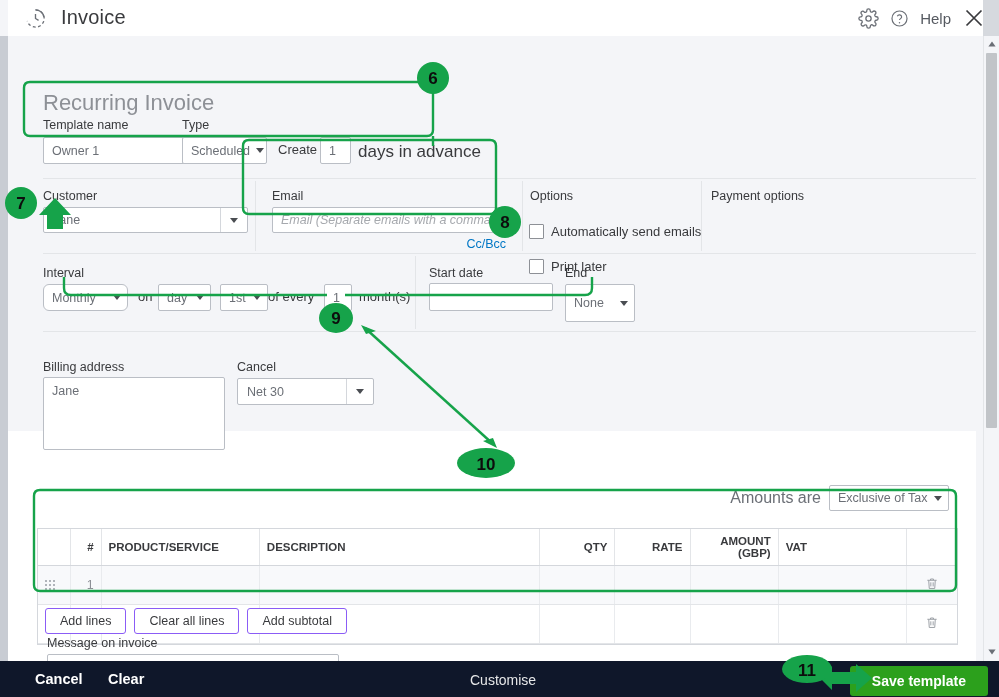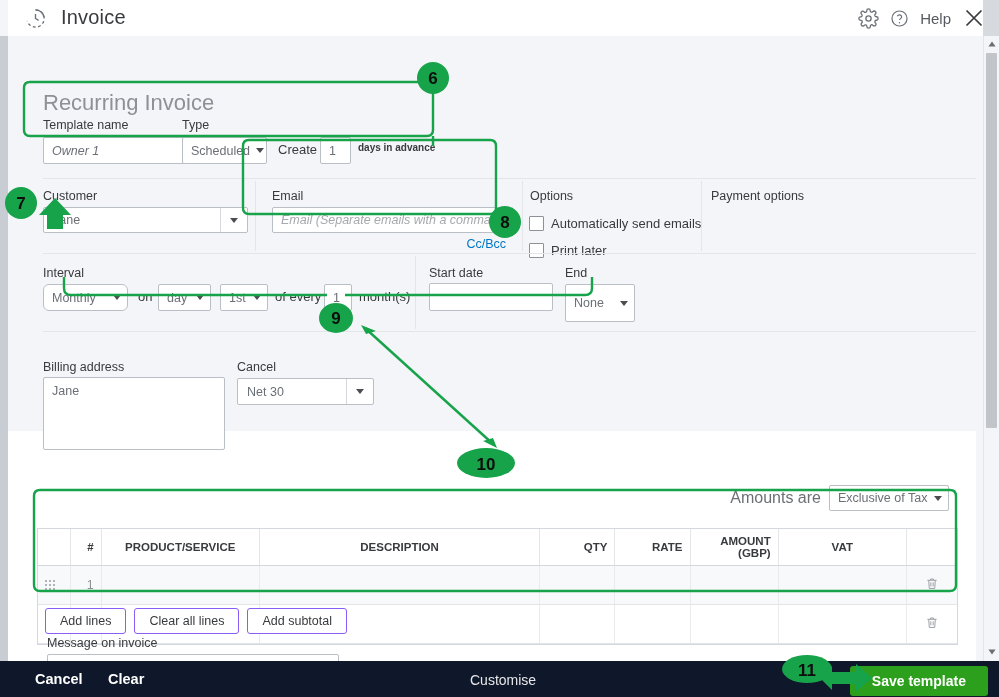--- a/index.html
+++ b/index.html
@@ -52,32 +52,32 @@
   
   #row-div1{left:24px;top:140px;width:933px;}
   #row-div2{left:24px;top:215px;width:933px;}
   #row-div3{left:24px;top:293px;width:933px;}
   #vdiv1{left:236px;top:143px;height:70px;}
   #vdiv2{left:503px;top:143px;height:70px;}
   #vdiv3{left:682px;top:143px;height:70px;}
   #vdiv4{left:396px;top:218px;height:73px;}
 
   .chk{width:13px;height:13px;border:1px solid #8d9096;background:#fff;border-radius:1px;display:inline-block;}
-  .ckrow{display:flex;align-items:center;gap:7px;margin-top:12px;}
+  .ckrow{display:flex;align-items:center;gap:7px;margin-top:20px;}
   .ckrow span.t{font-size:13px;color:#393a3d;}
 
   
   #amounts-are{position:absolute;right:50px;top:449px;display:flex;align-items:center;gap:8px;}
   #amounts-are .lb{font-size:16px;color:#6b6f76;}
 
   
   #litbl{position:absolute;left:29px;top:492px;width:919px;background:#fff;border:1px solid #d4d7dc;border-collapse:collapse;}
   table.li{border-collapse:collapse;width:919px;table-layout:fixed;}
   table.li th{
-    font-size:11.5px;font-weight:700;color:#393a3d;text-align:center;
+    font-size:11.5px;font-weight:700;color:#393a3d;text-align:left;
     padding:6px 7px;border-right:1px solid #e3e5e8;border-bottom:1px solid #d4d7dc;
     background:#fff;height:14px;
   }
   table.li th.num{text-align:right;}
   table.li td{
     border-right:1px solid #e9ebee;border-bottom:1px solid #e3e5e8;height:38px;
     font-size:12.5px;color:#8d9096;padding:0 7px;
   }
   tr.alt td{background:#f8f9fb;}
   .grip{display:grid;grid-template-columns:repeat(3,2px);grid-template-rows:repeat(3,2px);gap:2px;}
@@ -157,33 +157,33 @@
 
   <div id="formarea">
     <div id="whitebase"></div>
 
     <div id="panel">
       <div class="sect-title">Recurring Invoice</div>
 
       <div style="position:absolute;left:24px;top:80px;">
         <div class="lbl">Template name</div>
       </div>
-      <div class="fld" style="position:absolute;left:24px;top:99px;width:152px;height:27px;font-style:italic;">Owner 1</div>
+      <div class="fld" style="position:absolute;left:24px;top:99px;width:152px;height:27px;">Owner 1</div>
 
       <div style="position:absolute;left:163px;top:80px;text-align:center;">
         <div class="lbl">Type</div>
       </div>
       <div class="sel" style="position:absolute;left:163px;top:99px;width:85px;height:27px;">
         <span>Scheduled</span>
         <span class="caret"></span>
       </div>
 
       <div style="position:absolute;left:259px;top:104px;font-size:13px;color:#393a3d;">Create</div>
       <div class="fld" style="position:absolute;left:301px;top:99px;width:31px;height:27px;">1</div>
-      <div style="position:absolute;left:339px;top:104px;font-size:10px;color:#393a3d;font-weight:bold;">days in advance</div>
+      <div style="position:absolute;left:339px;top:104px;font-size:17px;color:#393a3d;">days in advance</div>
 
       <div class="hr" id="row-div1"></div>
 
       <div class="lbl" style="position:absolute;left:24px;top:151px;">Customer</div>
       <div class="sel-split" style="position:absolute;left:24px;top:169px;width:205px;height:26px;">
         <span class="val">Jane</span>
         <span class="btn">
             <i class="caret" style="margin:0;"></i>
           </span>
       </div>
@@ -218,21 +218,21 @@
       </div>
       <div style="position:absolute;left:119px;top:251px;font-size:13px;color:#393a3d;">on</div>
       <div class="sel" style="position:absolute;left:139px;top:246px;width:53px;height:27px;">
         <span>day</span>
         <span class="caret"></span>
       </div>
       <div class="sel" style="position:absolute;left:201px;top:246px;width:48px;height:27px;">
         <span>1st</span>
         <span class="caret"></span>
       </div>
-      <div style="position:absolute;left:256px;top:251px;font-size:13px;color:#393a3d;">of every</div>
+      <div style="position:absolute;left:249px;top:251px;font-size:13px;color:#393a3d;">of every</div>
       <div class="fld" style="position:absolute;left:305px;top:246px;width:28px;height:27px;">1</div>
       <div style="position:absolute;left:340px;top:251px;font-size:13px;color:#393a3d;">month(s)</div>
 
       <div class="lbl" style="position:absolute;left:410px;top:228px;">Start date</div>
       <div class="fld" style="position:absolute;left:410px;top:245px;width:124px;height:28px;"></div>
 
       <div class="lbl" style="position:absolute;left:546px;top:228px;">End</div>
       <div class="sel" style="position:absolute;left:546px;top:246px;width:70px;height:38px;">
         <span>None</span>
         <span class="caret"></span>

